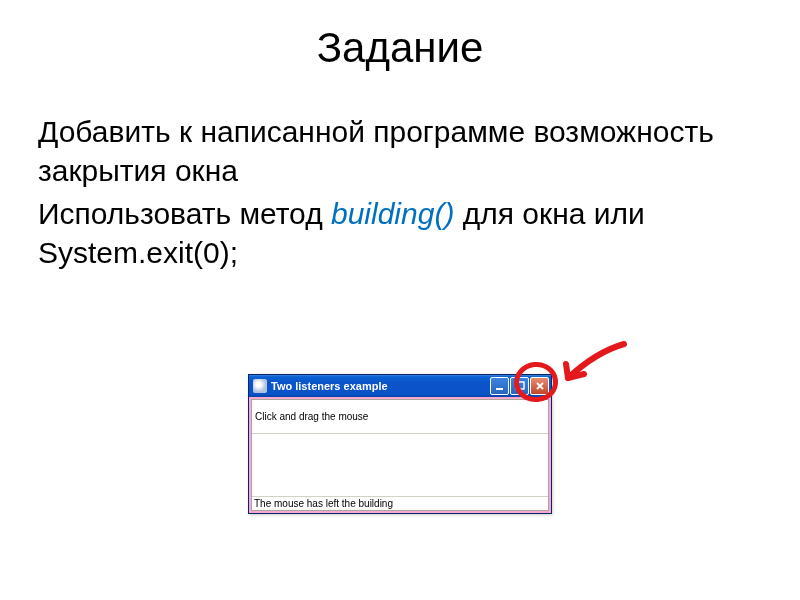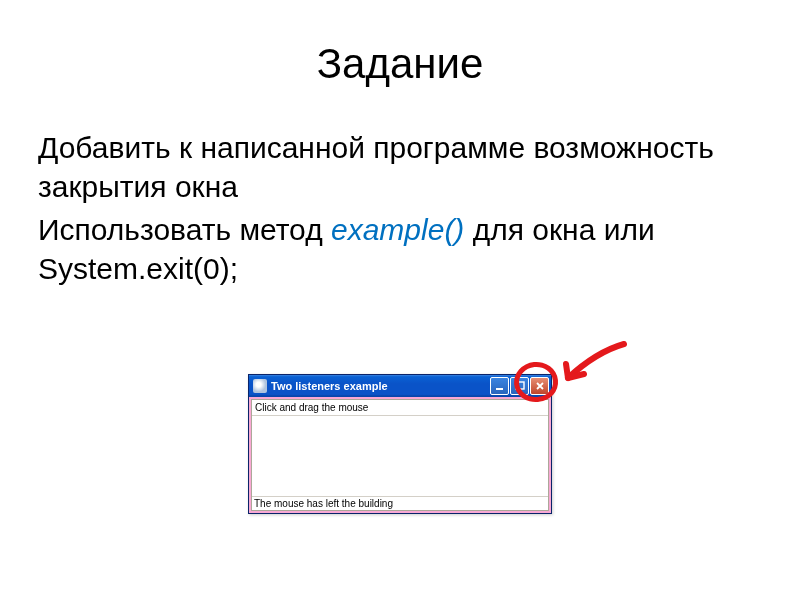--- a/index.html
+++ b/index.html
@@ -9,21 +9,21 @@
     height: 600px;
     background: #ffffff;
     font-family: Arial, sans-serif;
     position: relative;
     overflow: hidden;
   }
   .slide-title {
     text-align: center;
     font-size: 42px;
     color: #000;
-    margin-top: 40px;
+    margin-top: 24px;
     margin-bottom: 40px;
     font-weight: normal;
   }
   .content {
     padding: 0 38px;
   }
   .body-text {
     font-size: 30px;
     line-height: 1.3;
     color: #000;
@@ -95,21 +95,21 @@
     background: #fff;
     border: 1px solid #aca899;
     margin: 2px;
     height: 110px;
     display: flex;
     flex-direction: column;
     font-family: Tahoma, sans-serif;
   }
   .client-top {
     flex: 0 0 auto;
-    padding: 2px 3px;
+    padding: 11px 3px;
     font-size: 10px;
     color: #000;
     border-bottom: 1px solid #d4d0c8;
   }
   .client-mid {
     flex: 1;
   }
   .client-bot {
     flex: 0 0 auto;
     padding: 1px 2px;
@@ -137,21 +137,21 @@
   }
 </style>
 </head>
 <body>
 
 <h1 class="slide-title">Задание</h1>
 
 <div class="content">
   <p class="body-text">Добавить к написанной программе возможность закрытия окна</p>
   <p class="body-text">
-    <span>Использовать метод </span><span class="method">example()</span><span> для окна или System.exit(0);</span>
+    <span>Использовать метод </span><span class="method">building()</span><span> для окна или System.exit(0);</span>
   </p>
 </div>
 
 <div class="window-container">
   <div class="xp-window">
     <div class="titlebar">
       <span class="java-cup"></span>
       <span class="title-text">Two listeners example</span>
       <div class="win-btns">
         <div class="win-btn win-min">

